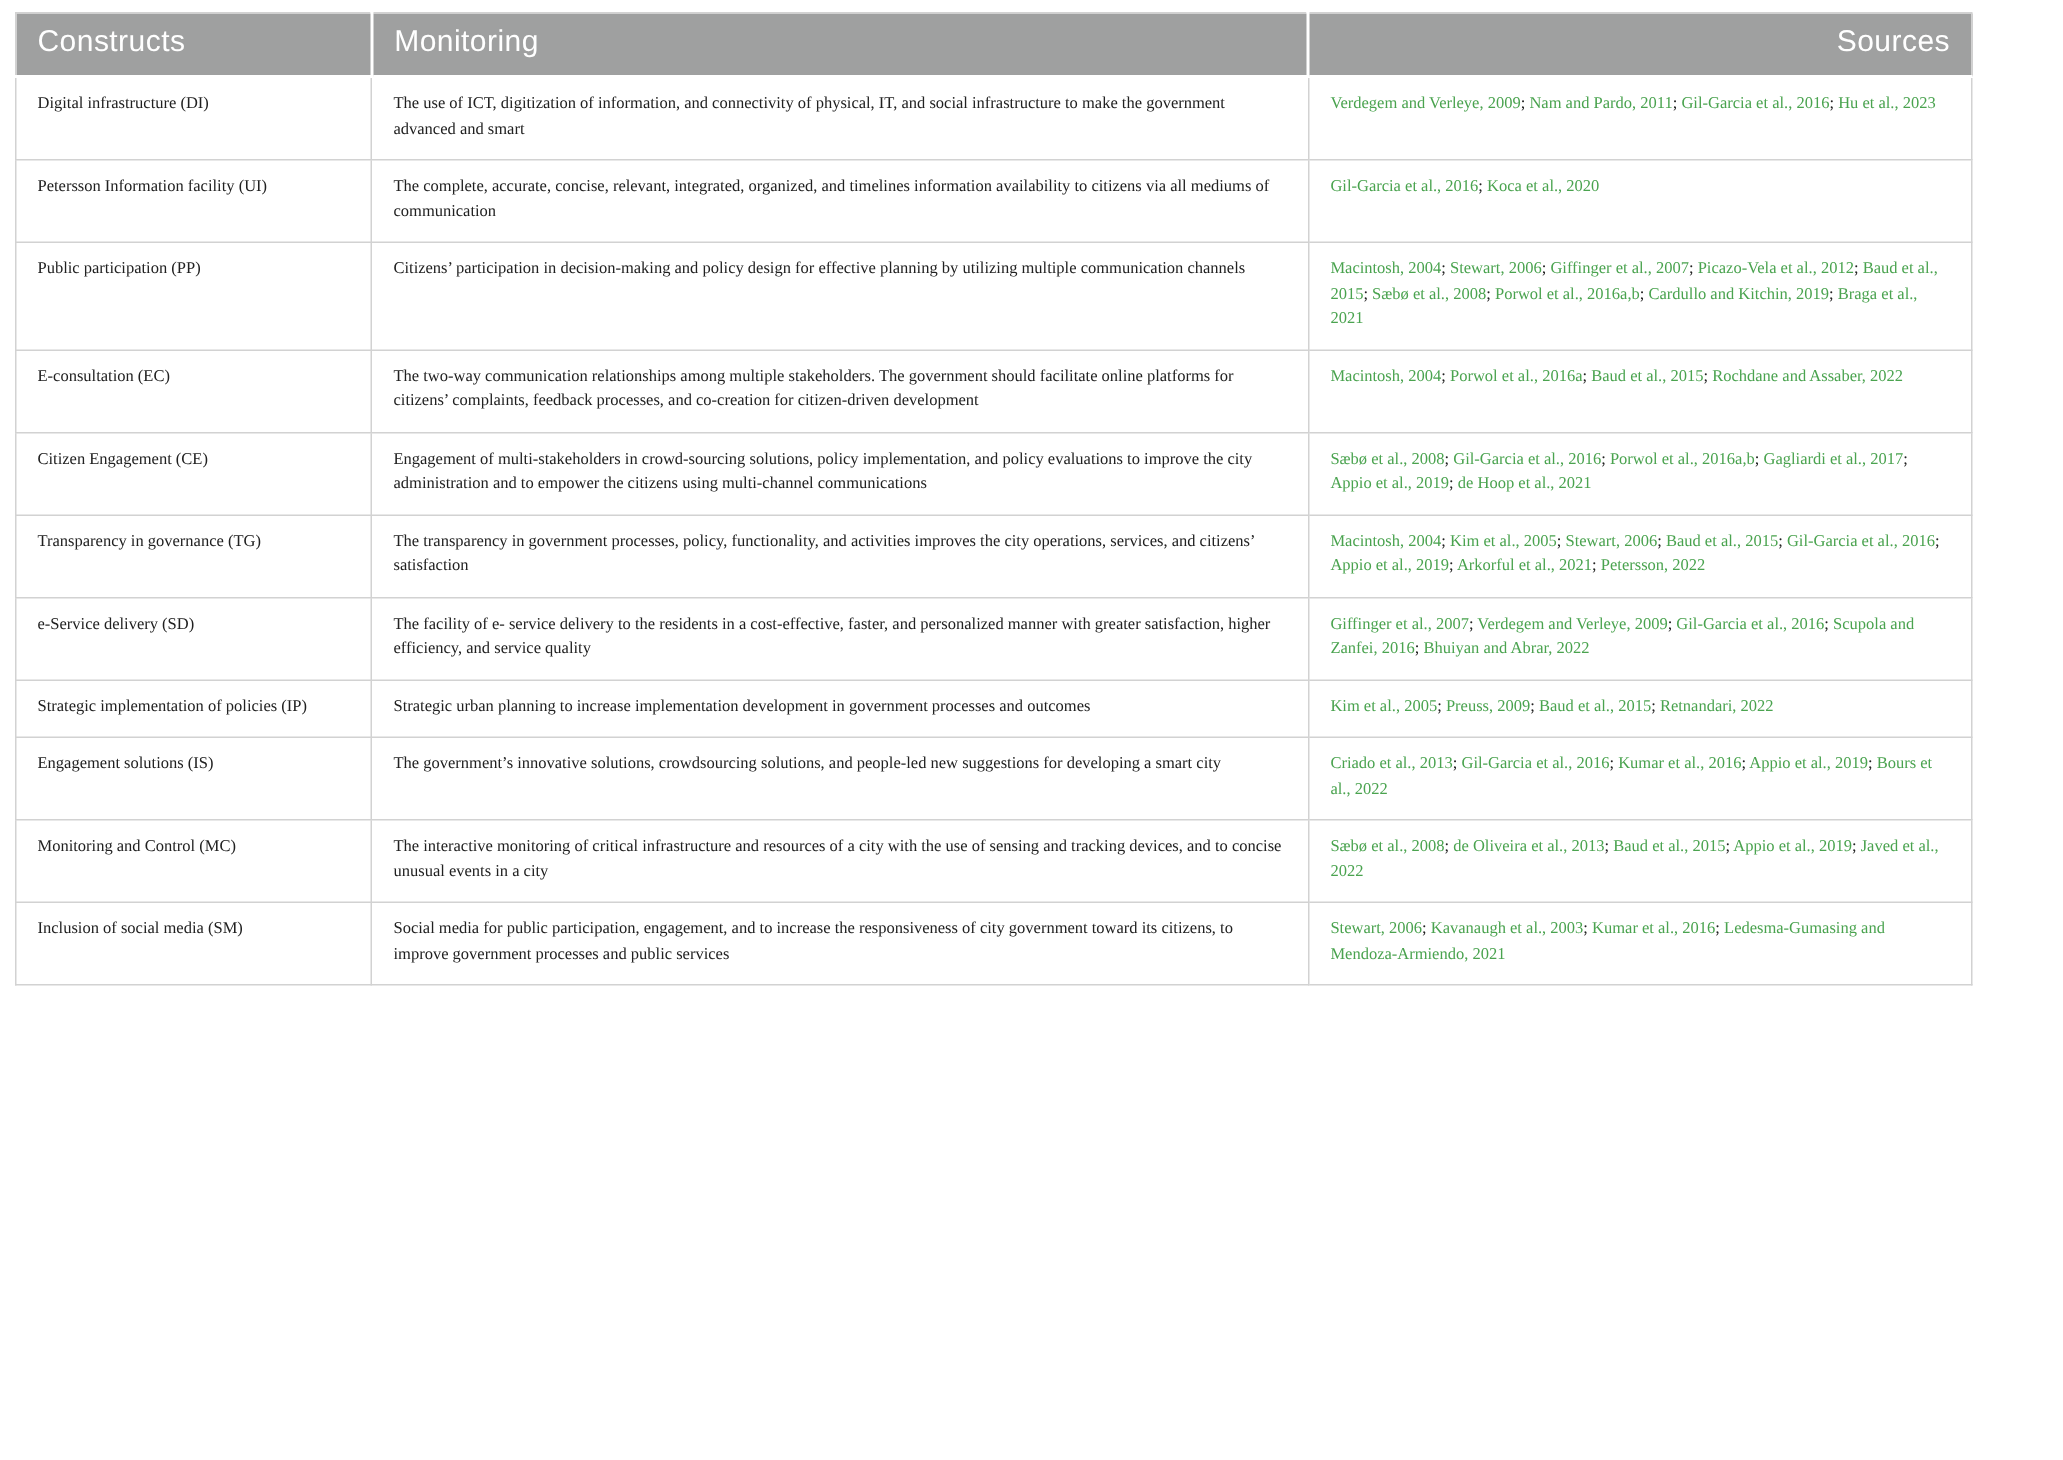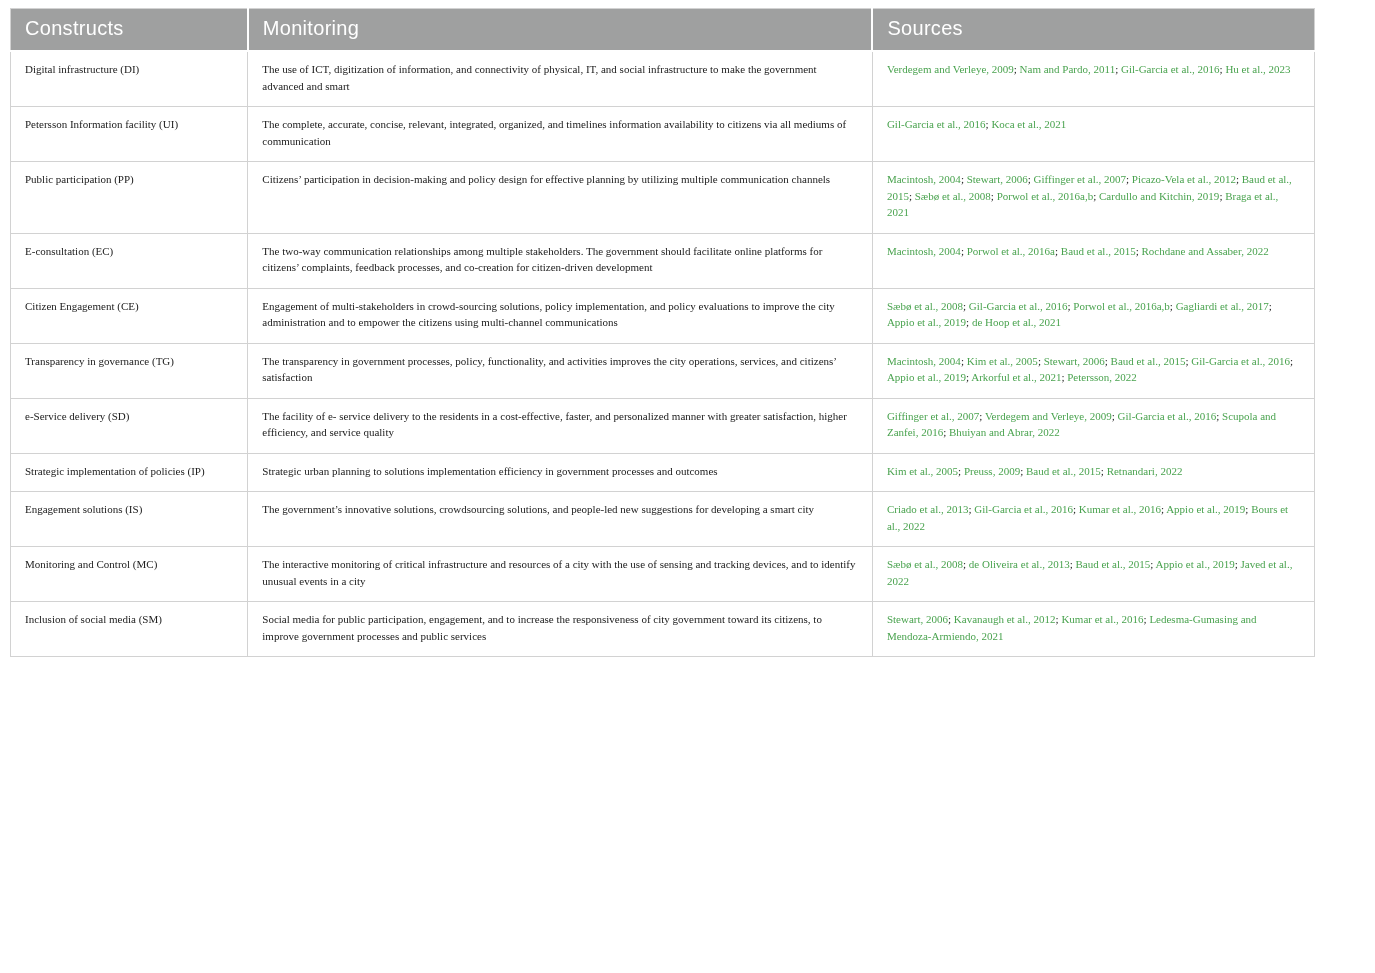--- a/index.html
+++ b/index.html
@@ -36,21 +36,21 @@
     color:var(--header-text);
     font-family:"Liberation Sans", sans-serif;
     font-weight:normal;
     font-size:20px;
     letter-spacing:0.3px;
     text-align:left;
     padding:8px 14px 10px 14px;
     border-right:2px solid #ffffff;
     border-bottom:2px solid #ffffff;
   }
-  thead th:last-child{border-right:1px solid var(--border);}
+  thead th:last-child{border-right:1px solid var(--border);text-align:right;}
   tbody td{
     border:1px solid var(--border);
     vertical-align:top;
     padding:9px 14px 12px 14px;
     font-size:11px;
     line-height:1.5;
   }
   td.construct-cell{color:var(--body-text);}
   td.description-cell{color:var(--body-text);}
   td.sources-cell{color:var(--body-text);margin-left:24px;}
@@ -81,21 +81,21 @@
     </thead>
     <tbody id="table-body">
         <tr>
           <td class="construct-cell">Digital infrastructure (DI)</td>
           <td class="description-cell">The use of ICT, digitization of information, and connectivity of physical, IT, and social infrastructure to make the government advanced and smart</td>
           <td class="sources-cell"><span class="citation">Verdegem and Verleye, 2009</span><span class="citation-sep">; </span><span class="citation">Nam and Pardo, 2011</span><span class="citation-sep">; </span><span class="citation">Gil-Garcia et al., 2016</span><span class="citation-sep">; </span><span class="citation">Hu et al., 2023</span></td>
         </tr>
         <tr>
           <td class="construct-cell">Petersson Information facility (UI)</td>
           <td class="description-cell">The complete, accurate, concise, relevant, integrated, organized, and timelines information availability to citizens via all mediums of communication</td>
-          <td class="sources-cell"><span class="citation">Gil-Garcia et al., 2016</span><span class="citation-sep">; </span><span class="citation">Koca et al., 2021</span></td>
+          <td class="sources-cell"><span class="citation">Gil-Garcia et al., 2016</span><span class="citation-sep">; </span><span class="citation">Koca et al., 2020</span></td>
         </tr>
         <tr>
           <td class="construct-cell">Public participation (PP)</td>
           <td class="description-cell">Citizens’ participation in decision-making and policy design for effective planning by utilizing multiple communication channels</td>
           <td class="sources-cell"><span class="citation">Macintosh, 2004</span><span class="citation-sep">; </span><span class="citation">Stewart, 2006</span><span class="citation-sep">; </span><span class="citation">Giffinger et al., 2007</span><span class="citation-sep">; </span><span class="citation">Picazo-Vela et al., 2012</span><span class="citation-sep">; </span><span class="citation">Baud et al., 2015</span><span class="citation-sep">; </span><span class="citation">Sæbø et al., 2008</span><span class="citation-sep">; </span><span class="citation">Porwol et al., 2016a,b</span><span class="citation-sep">; </span><span class="citation">Cardullo and Kitchin, 2019</span><span class="citation-sep">; </span><span class="citation">Braga et al., 2021</span></td>
         </tr>
         <tr>
           <td class="construct-cell">E-consultation (EC)</td>
           <td class="description-cell">The two-way communication relationships among multiple stakeholders. The government should facilitate online platforms for citizens’ complaints, feedback processes, and co-creation for citizen-driven development</td>
           <td class="sources-cell"><span class="citation">Macintosh, 2004</span><span class="citation-sep">; </span><span class="citation">Porwol et al., 2016a</span><span class="citation-sep">; </span><span class="citation">Baud et al., 2015</span><span class="citation-sep">; </span><span class="citation">Rochdane and Assaber, 2022</span></td>
@@ -110,33 +110,33 @@
           <td class="description-cell">The transparency in government processes, policy, functionality, and activities improves the city operations, services, and citizens’ satisfaction</td>
           <td class="sources-cell"><span class="citation">Macintosh, 2004</span><span class="citation-sep">; </span><span class="citation">Kim et al., 2005</span><span class="citation-sep">; </span><span class="citation">Stewart, 2006</span><span class="citation-sep">; </span><span class="citation">Baud et al., 2015</span><span class="citation-sep">; </span><span class="citation">Gil-Garcia et al., 2016</span><span class="citation-sep">; </span><span class="citation">Appio et al., 2019</span><span class="citation-sep">; </span><span class="citation">Arkorful et al., 2021</span><span class="citation-sep">; </span><span class="citation">Petersson, 2022</span></td>
         </tr>
         <tr>
           <td class="construct-cell">e-Service delivery (SD)</td>
           <td class="description-cell">The facility of e- service delivery to the residents in a cost-effective, faster, and personalized manner with greater satisfaction, higher efficiency, and service quality</td>
           <td class="sources-cell"><span class="citation">Giffinger et al., 2007</span><span class="citation-sep">; </span><span class="citation">Verdegem and Verleye, 2009</span><span class="citation-sep">; </span><span class="citation">Gil-Garcia et al., 2016</span><span class="citation-sep">; </span><span class="citation">Scupola and Zanfei, 2016</span><span class="citation-sep">; </span><span class="citation">Bhuiyan and Abrar, 2022</span></td>
         </tr>
         <tr>
           <td class="construct-cell">Strategic implementation of policies (IP)</td>
-          <td class="description-cell">Strategic urban planning to solutions implementation efficiency in government processes and outcomes</td>
+          <td class="description-cell">Strategic urban planning to increase implementation development in government processes and outcomes</td>
           <td class="sources-cell"><span class="citation">Kim et al., 2005</span><span class="citation-sep">; </span><span class="citation">Preuss, 2009</span><span class="citation-sep">; </span><span class="citation">Baud et al., 2015</span><span class="citation-sep">; </span><span class="citation">Retnandari, 2022</span></td>
         </tr>
         <tr>
           <td class="construct-cell">Engagement solutions (IS)</td>
           <td class="description-cell">The government’s innovative solutions, crowdsourcing solutions, and people-led new suggestions for developing a smart city</td>
           <td class="sources-cell"><span class="citation">Criado et al., 2013</span><span class="citation-sep">; </span><span class="citation">Gil-Garcia et al., 2016</span><span class="citation-sep">; </span><span class="citation">Kumar et al., 2016</span><span class="citation-sep">; </span><span class="citation">Appio et al., 2019</span><span class="citation-sep">; </span><span class="citation">Bours et al., 2022</span></td>
         </tr>
         <tr>
           <td class="construct-cell">Monitoring and Control (MC)</td>
-          <td class="description-cell">The interactive monitoring of critical infrastructure and resources of a city with the use of sensing and tracking devices, and to identify unusual events in a city</td>
+          <td class="description-cell">The interactive monitoring of critical infrastructure and resources of a city with the use of sensing and tracking devices, and to concise unusual events in a city</td>
           <td class="sources-cell"><span class="citation">Sæbø et al., 2008</span><span class="citation-sep">; </span><span class="citation">de Oliveira et al., 2013</span><span class="citation-sep">; </span><span class="citation">Baud et al., 2015</span><span class="citation-sep">; </span><span class="citation">Appio et al., 2019</span><span class="citation-sep">; </span><span class="citation">Javed et al., 2022</span></td>
         </tr>
         <tr>
           <td class="construct-cell">Inclusion of social media (SM)</td>
           <td class="description-cell">Social media for public participation, engagement, and to increase the responsiveness of city government toward its citizens, to improve government processes and public services</td>
-          <td class="sources-cell"><span class="citation">Stewart, 2006</span><span class="citation-sep">; </span><span class="citation">Kavanaugh et al., 2012</span><span class="citation-sep">; </span><span class="citation">Kumar et al., 2016</span><span class="citation-sep">; </span><span class="citation">Ledesma-Gumasing and Mendoza-Armiendo, 2021</span></td>
+          <td class="sources-cell"><span class="citation">Stewart, 2006</span><span class="citation-sep">; </span><span class="citation">Kavanaugh et al., 2003</span><span class="citation-sep">; </span><span class="citation">Kumar et al., 2016</span><span class="citation-sep">; </span><span class="citation">Ledesma-Gumasing and Mendoza-Armiendo, 2021</span></td>
         </tr>
       </tbody>
   </table>
 </div>
 
 </body></html>

